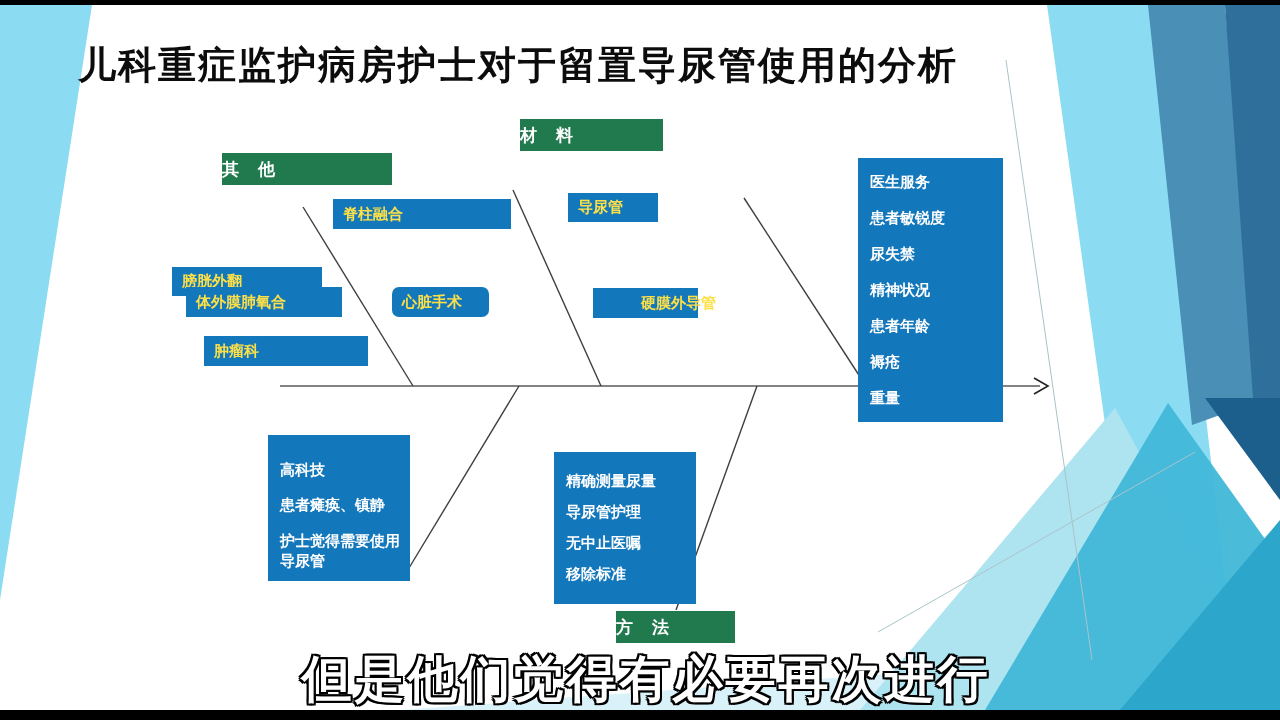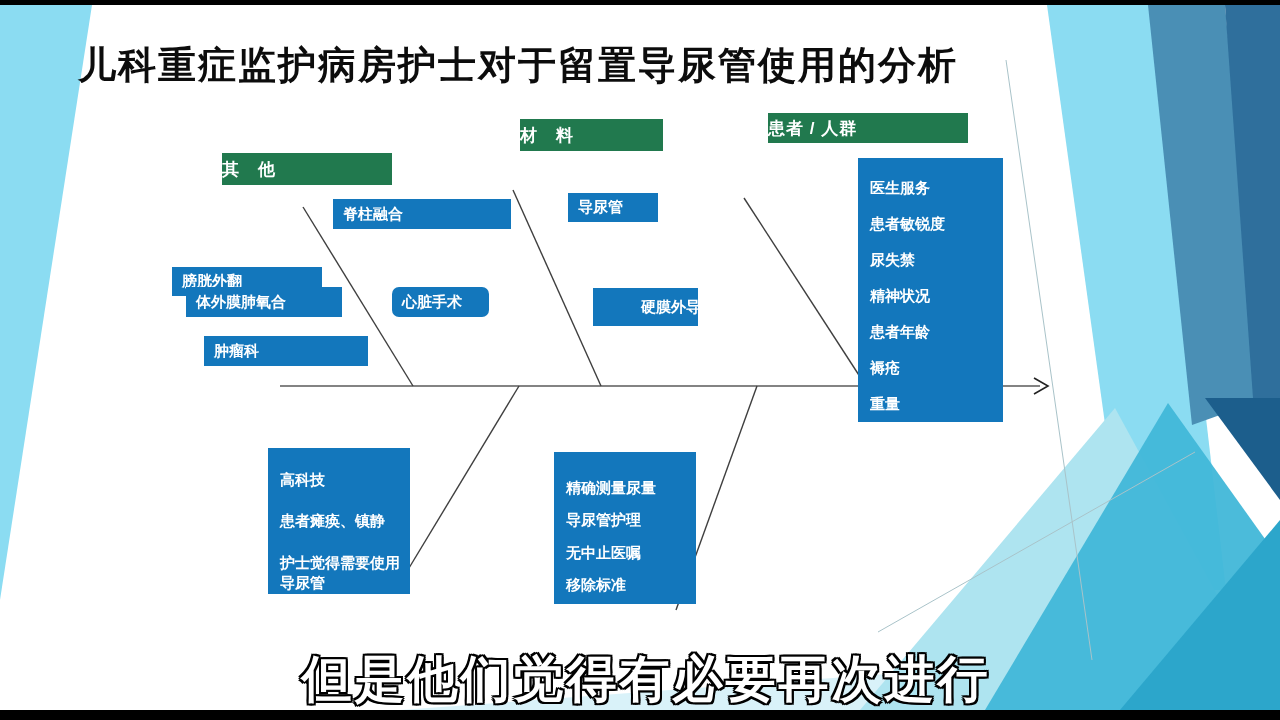--- a/index.html
+++ b/index.html
@@ -22,27 +22,27 @@
   .page-title{
     position:absolute;left:78px;top:40px;width:1000px;
     font-size:38px;font-weight:bold;color:#0c0c0c;letter-spacing:2px;white-space:nowrap;
   }
   .cat{
     position:absolute;display:flex;align-items:center;box-sizing:border-box;
     background:var(--category-header,#21794E);color:#fff;font-size:17px;font-weight:bold;letter-spacing:1px;
   }
   .cause{
     position:absolute;display:flex;align-items:center;padding-left:10px;box-sizing:border-box;
-    background:var(--cause-box,#1377BC);color:#ffffff;font-size:15px;font-weight:bold;white-space:nowrap;
+    background:var(--cause-box,#1377BC);color:#fde047;font-size:15px;font-weight:bold;white-space:nowrap;
   }
   .cause-multi{
     position:absolute;display:flex;flex-direction:column;justify-content:space-around;box-sizing:border-box;
     background:var(--cause-box,#1377BC);color:#fff;font-size:15px;font-weight:bold;
   }
-  .cause-multi .row{padding-left:12px;padding-right:6px;line-height:1.35;margin-top:12px;}
+  .cause-multi .row{padding-left:12px;padding-right:6px;line-height:1.35;}
   .subtitle{
     position:absolute;left:0;right:0;top:646px;text-align:center;
     font-size:50px;font-weight:bold;color:#fff;letter-spacing:3px;white-space:nowrap;
     text-shadow:-2px -2px 0 #000,2px -2px 0 #000,-2px 2px 0 #000,2px 2px 0 #000,
                  0 -2px 0 #000,0 2px 0 #000,-2px 0 0 #000,2px 0 0 #000;
     margin-left:12px;
   }
   .bar{position:absolute;left:0;width:1280px;background:#000;z-index:50;}
   .bar-top{top:0;height:5px;}
   .bar-bottom{top:710px;height:10px;}
@@ -73,42 +73,42 @@
     <line x1="513" y1="190" x2="601" y2="386" stroke="#3F3F3F" stroke-width="1.4"></line>
     <line x1="744" y1="198" x2="866" y2="386" stroke="#3F3F3F" stroke-width="1.4"></line>
     <line x1="409" y1="568" x2="519" y2="386" stroke="#3F3F3F" stroke-width="1.4"></line>
     <line x1="676" y1="610" x2="757" y2="386" stroke="#3F3F3F" stroke-width="1.4"></line>
   </svg>
 
   <div class="page-title">儿科重症监护病房护士对于留置导尿管使用的分析</div>
 
   <div class="cat" style="left:222px;top:153px;width:170px;height:32px;">其　他</div>
   <div class="cat" style="left:520px;top:119px;width:143px;height:32px;">材　料</div>
-  <div class="cat" style="left:768px;top:113px;width:200px;height:30px;">患者 / 人群</div>
+  <div class="cat" style="left:616px;top:611px;width:119px;height:32px;">方　法</div>
 
   <div class="cause" style="left:333px;top:199px;width:178px;height:30px;">脊柱融合</div>
   <div class="cause" style="left:172px;top:240px;width:150px;height:29px;margin-top:27px;">膀胱外翻</div>
   <div class="cause" style="left:186px;top:287px;width:156px;height:30px;">体外膜肺氧合</div>
   <div class="cause" style="left:392px;top:287px;width:97px;height:30px;border-radius:7px;">心脏手术</div>
   <div class="cause" style="left:204px;top:336px;width:164px;height:30px;">肿瘤科</div>
 
   <div class="cause" style="left:568px;top:193px;width:90px;height:29px;">导尿管</div>
-  <div class="cause" style="left:593px;top:288px;width:105px;height:38px;padding-left:48px;">硬膜外导管</div>
+  <div class="cause" style="left:593px;top:288px;width:105px;height:30px;padding-left:48px;">硬膜外导管</div>
 
   <div class="cause-multi" style="left:858px;top:158px;width:145px;height:264px;padding:6px 0;">
     <div class="row">医生服务</div>
     <div class="row">患者敏锐度</div>
     <div class="row">尿失禁</div>
     <div class="row">精神状况</div>
     <div class="row">患者年龄</div>
     <div class="row">褥疮</div>
     <div class="row">重量</div>
   </div>
 
-  <div class="cause-multi" style="left:268px;top:448px;width:142px;height:146px;padding:10px 0;justify-content:flex-start;gap:9px;">
+  <div class="cause-multi" style="left:268px;top:435px;width:142px;height:146px;padding:10px 0;justify-content:flex-end;gap:15px;">
     <div class="row">高科技</div>
     <div class="row">患者瘫痪、镇静</div>
     <div class="row">护士觉得需要使用导尿管</div>
   </div>
 
   <div class="cause-multi" style="left:554px;top:452px;width:142px;height:152px;padding:14px 0;">
     <div class="row">精确测量尿量</div>
     <div class="row">导尿管护理</div>
     <div class="row">无中止医嘱</div>
     <div class="row">移除标准</div>

